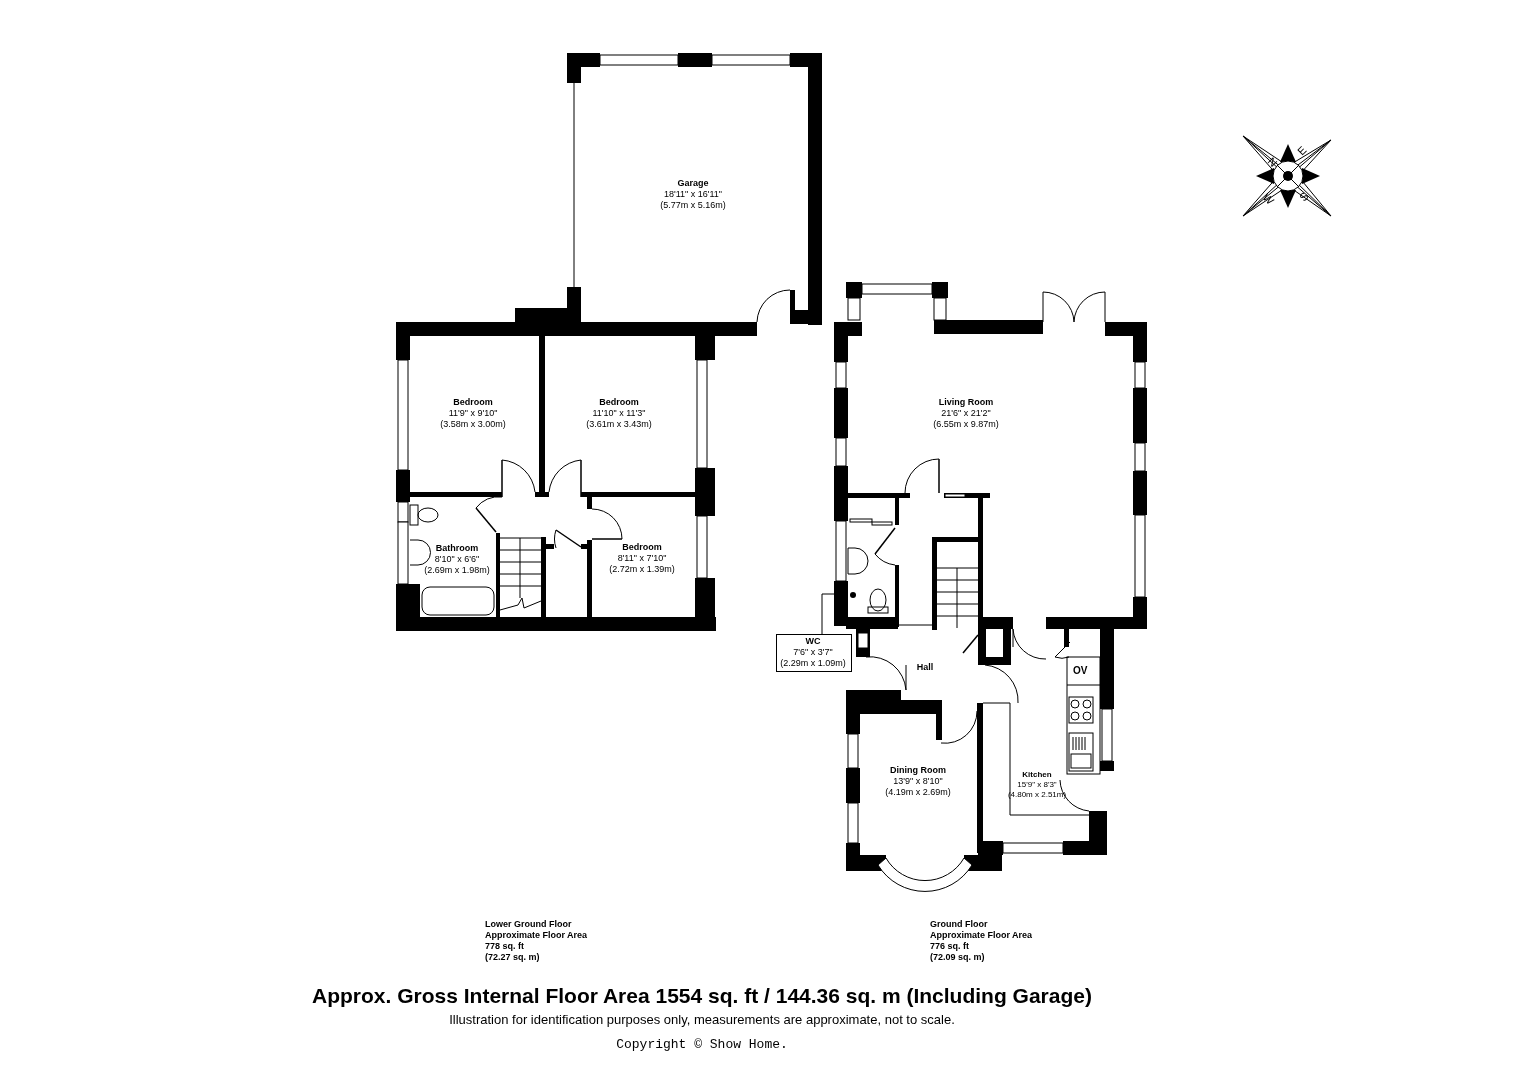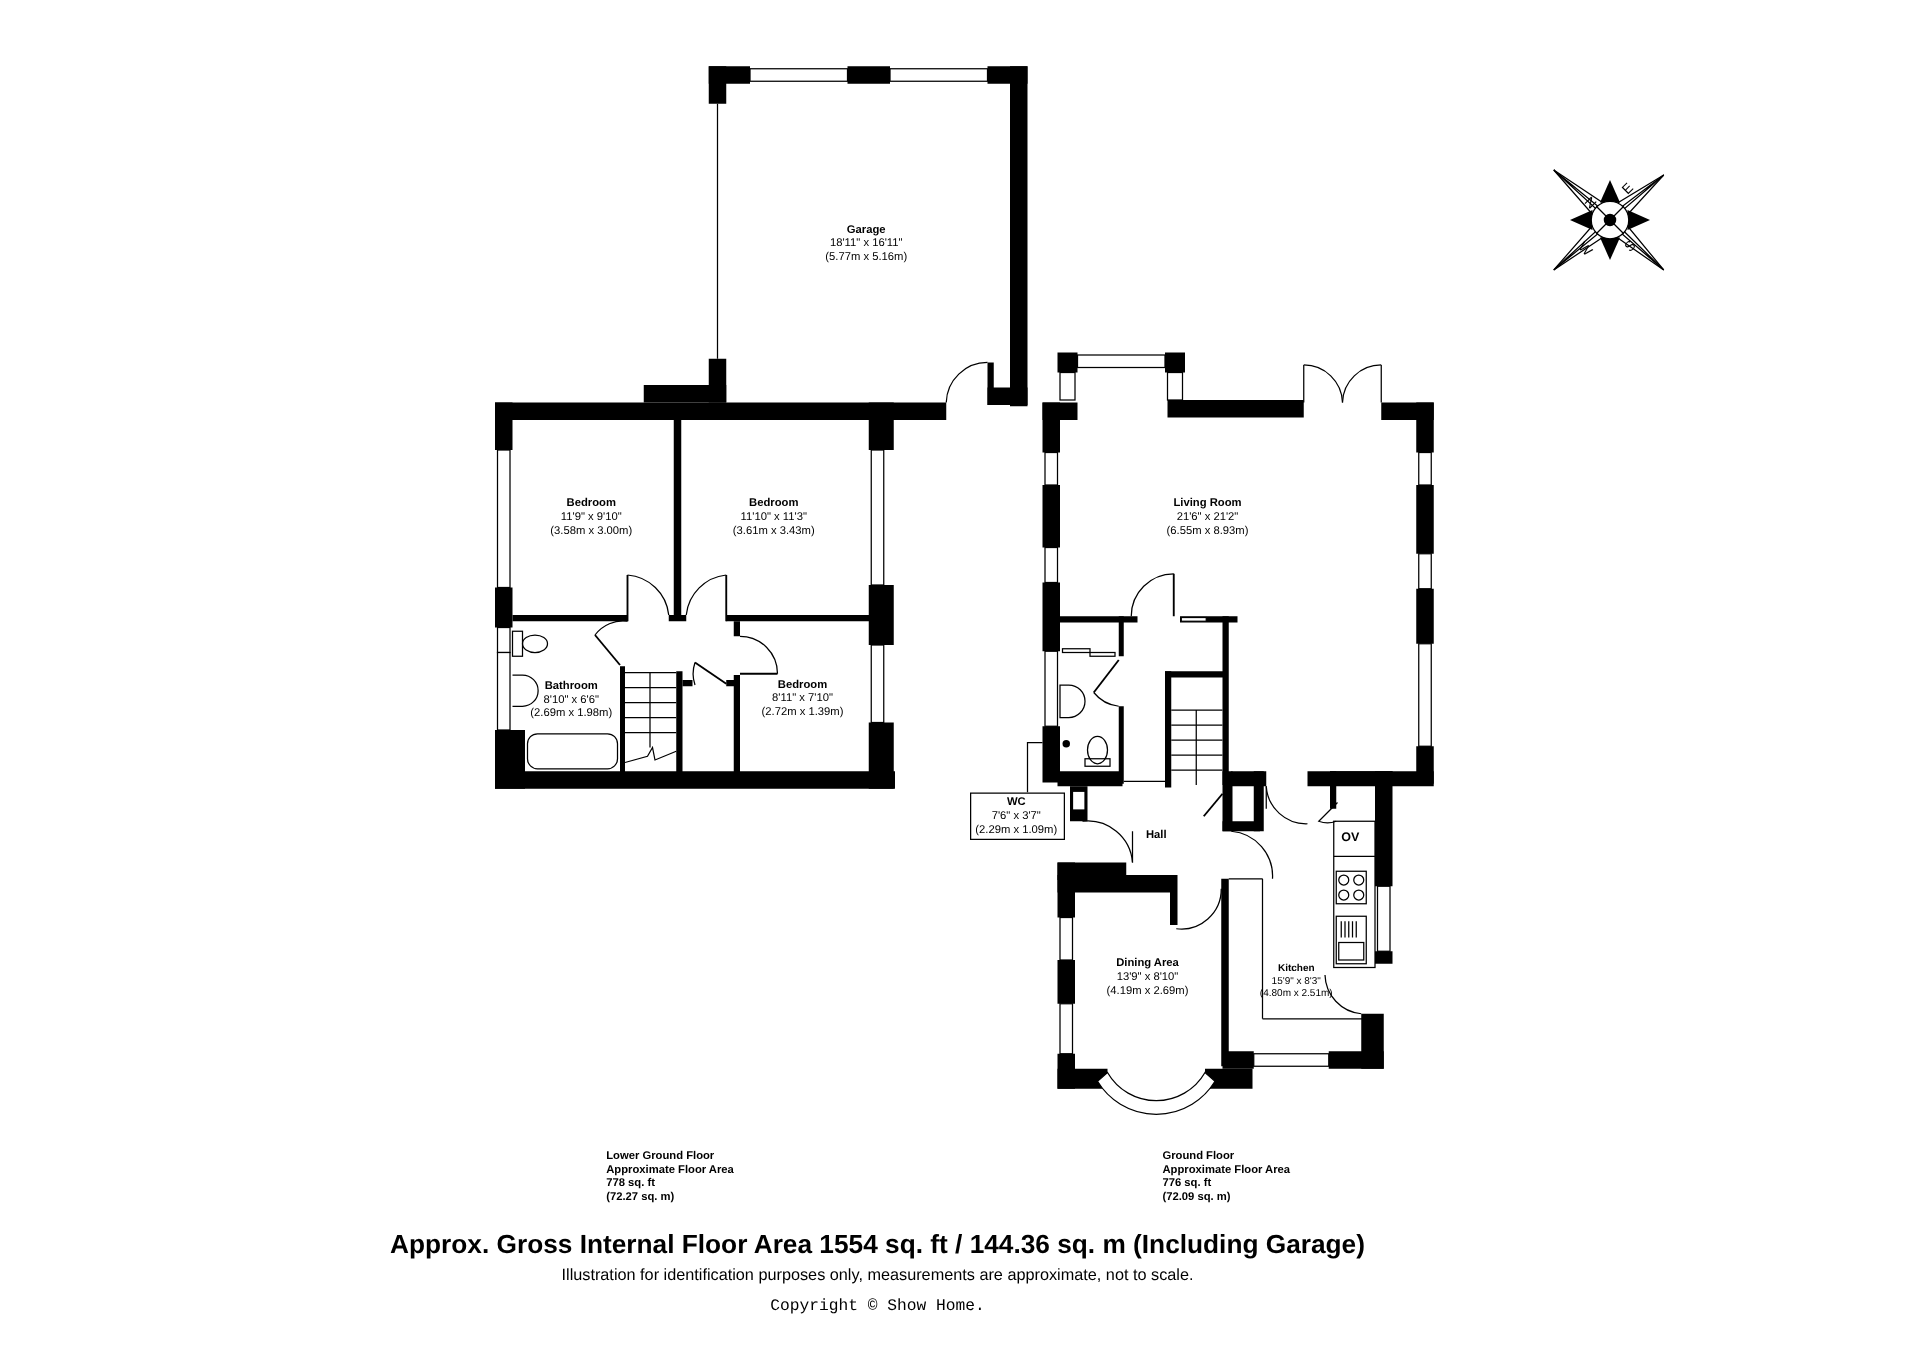--- a/index.html
+++ b/index.html
@@ -292,38 +292,38 @@
   <div>(2.72m x 1.39m)</div>
 </div>
 <div class="room-label" style="left:457px; top:543px;">
   <div class="n">Bathroom</div>
   <div>8'10" x 6'6"</div>
   <div>(2.69m x 1.98m)</div>
 </div>
 <div class="room-label" style="left:966px; top:397px;">
   <div class="n">Living Room</div>
   <div>21'6" x 21'2"</div>
-  <div>(6.55m x 8.93m)</div>
+  <div>(6.55m x 9.87m)</div>
 </div>
 <div class="wc-box"></div>
 <div class="room-label" style="left:813px; top:636px;">
   <div class="n">WC</div>
   <div>7'6" x 3'7"</div>
   <div>(2.29m x 1.09m)</div>
 </div>
 <div class="room-label" style="left:925px; top:662px;">
   <div class="n">Hall</div>
 </div>
 <div class="room-label" style="left:1037px; top:722px; font-size:8px; line-height:10px;margin-top:48px;">
   <div class="n">Kitchen</div>
   <div>15'9" x 8'3"</div>
   <div>(4.80m x 2.51m)</div>
 </div>
 <div class="room-label" style="left:918px; top:765px;">
-  <div class="n">Dining Area</div>
+  <div class="n">Dining Room</div>
   <div>13'9" x 8'10"</div>
   <div>(4.19m x 2.69m)</div>
 </div>
 <div class="ov" style="left:1073px; top:665px;">OV</div>
 
 <div class="floor-label" style="left:536px; top:919px;">
   <div>Lower Ground Floor</div>
   <div>Approximate Floor Area</div>
   <div>778 sq. ft</div>
   <div>(72.27 sq. m)</div>

